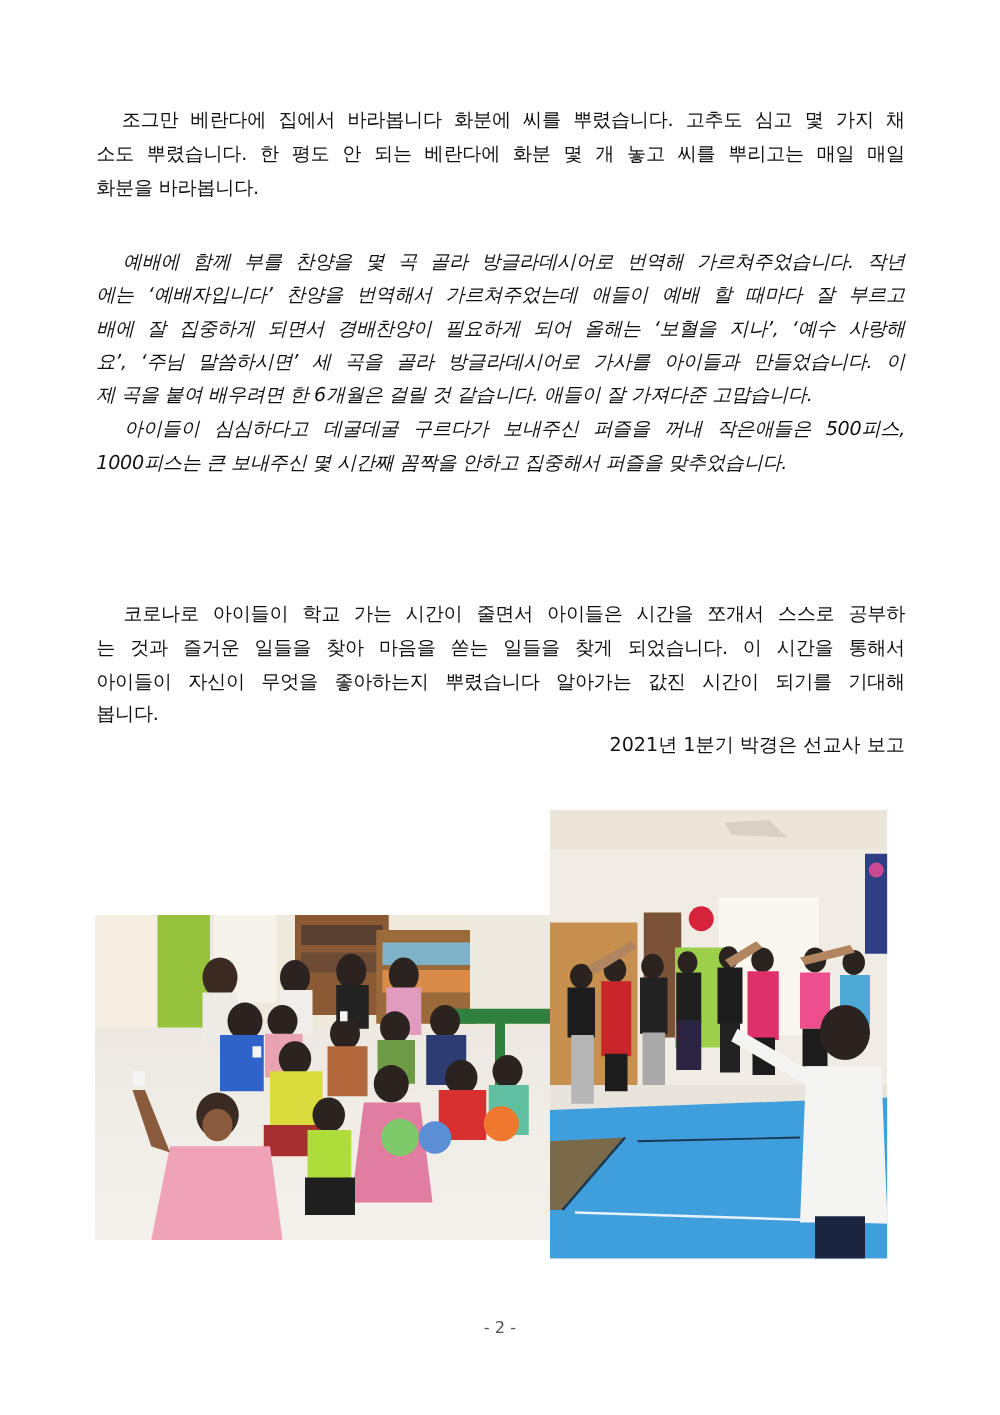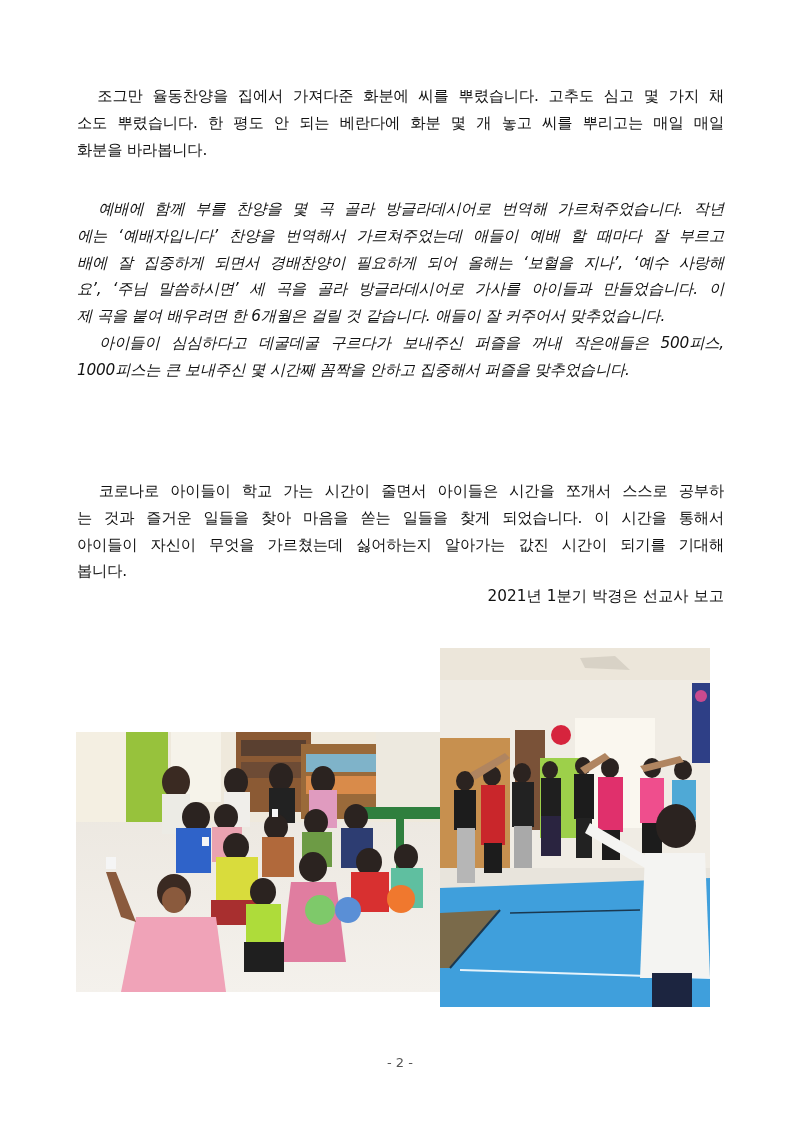--- a/index.html
+++ b/index.html
@@ -11,39 +11,39 @@
   .line.last { text-align-last: left; }
   .signature { position: absolute; right: 76px; top: 586px; font-size: 15.3px; }
   .photo { position: absolute; overflow: hidden; }
   .page-number { position: absolute; left: 0; width: 800px; top: 1055px; text-align: center;
                  font-size: 13px; color: #555; }
 </style>
 </head>
 <body>
 
 <div class="text-block" style="top:83px;">
-  <span class="line">　조그만 율동찬양을 집에서 가져다준 화분에 씨를 뿌렸습니다. 고추도 심고 몇 가지 채</span>
+  <span class="line">　조그만 베란다에 집에서 바라봅니다 화분에 씨를 뿌렸습니다. 고추도 심고 몇 가지 채</span>
   <span class="line">소도 뿌렸습니다. 한 평도 안 되는 베란다에 화분 몇 개 놓고 씨를 뿌리고는 매일 매일</span>
   <span class="line last">화분을 바라봅니다.</span>
 </div>
 
 <div class="text-block" style="top:196px;font-style:italic;">
   <span class="line">　예배에 함께 부를 찬양을 몇 곡 골라 방글라데시어로 번역해 가르쳐주었습니다. 작년</span>
   <span class="line">에는 ‘예배자입니다’ 찬양을 번역해서 가르쳐주었는데 애들이 예배 할 때마다 잘 부르고</span>
   <span class="line">배에 잘 집중하게 되면서 경배찬양이 필요하게 되어 올해는 ‘보혈을 지나’, ‘예수 사랑해</span>
   <span class="line">요’, ‘주님 말씀하시면’ 세 곡을 골라 방글라데시어로 가사를 아이들과 만들었습니다. 이</span>
-  <span class="line last">제 곡을 붙여 배우려면 한 6개월은 걸릴 것 같습니다. 애들이 잘 커주어서 맞추었습니다.</span>
+  <span class="line last">제 곡을 붙여 배우려면 한 6개월은 걸릴 것 같습니다. 애들이 잘 가져다준 고맙습니다.</span>
   <span class="line">　아이들이 심심하다고 데굴데굴 구르다가 보내주신 퍼즐을 꺼내 작은애들은 500피스,</span>
   <span class="line last">1000피스는 큰 보내주신 몇 시간째 꼼짝을 안하고 집중해서 퍼즐을 맞추었습니다.</span>
 </div>
 
 <div class="text-block" style="top:458px;margin-top:20px;">
   <span class="line">　코로나로 아이들이 학교 가는 시간이 줄면서 아이들은 시간을 쪼개서 스스로 공부하</span>
   <span class="line">는 것과 즐거운 일들을 찾아 마음을 쏟는 일들을 찾게 되었습니다. 이 시간을 통해서</span>
-  <span class="line">아이들이 자신이 무엇을 가르쳤는데 싫어하는지 알아가는 값진 시간이 되기를 기대해</span>
+  <span class="line">아이들이 자신이 무엇을 좋아하는지 뿌렸습니다 알아가는 값진 시간이 되기를 기대해</span>
   <span class="line last">봅니다.</span>
 </div>
 
 <div class="signature">2021년 1분기 박경은 선교사 보고</div>
 
 <div class="photo" style="left:76px; top:732px; width:364px; height:260px;">
   <svg width="364" height="260" viewBox="0 0 364 260">
     <defs>
       <linearGradient id="floor1" x1="0" y1="0" x2="0" y2="1">
         <stop offset="0" stop-color="#e9e4dc"></stop>

